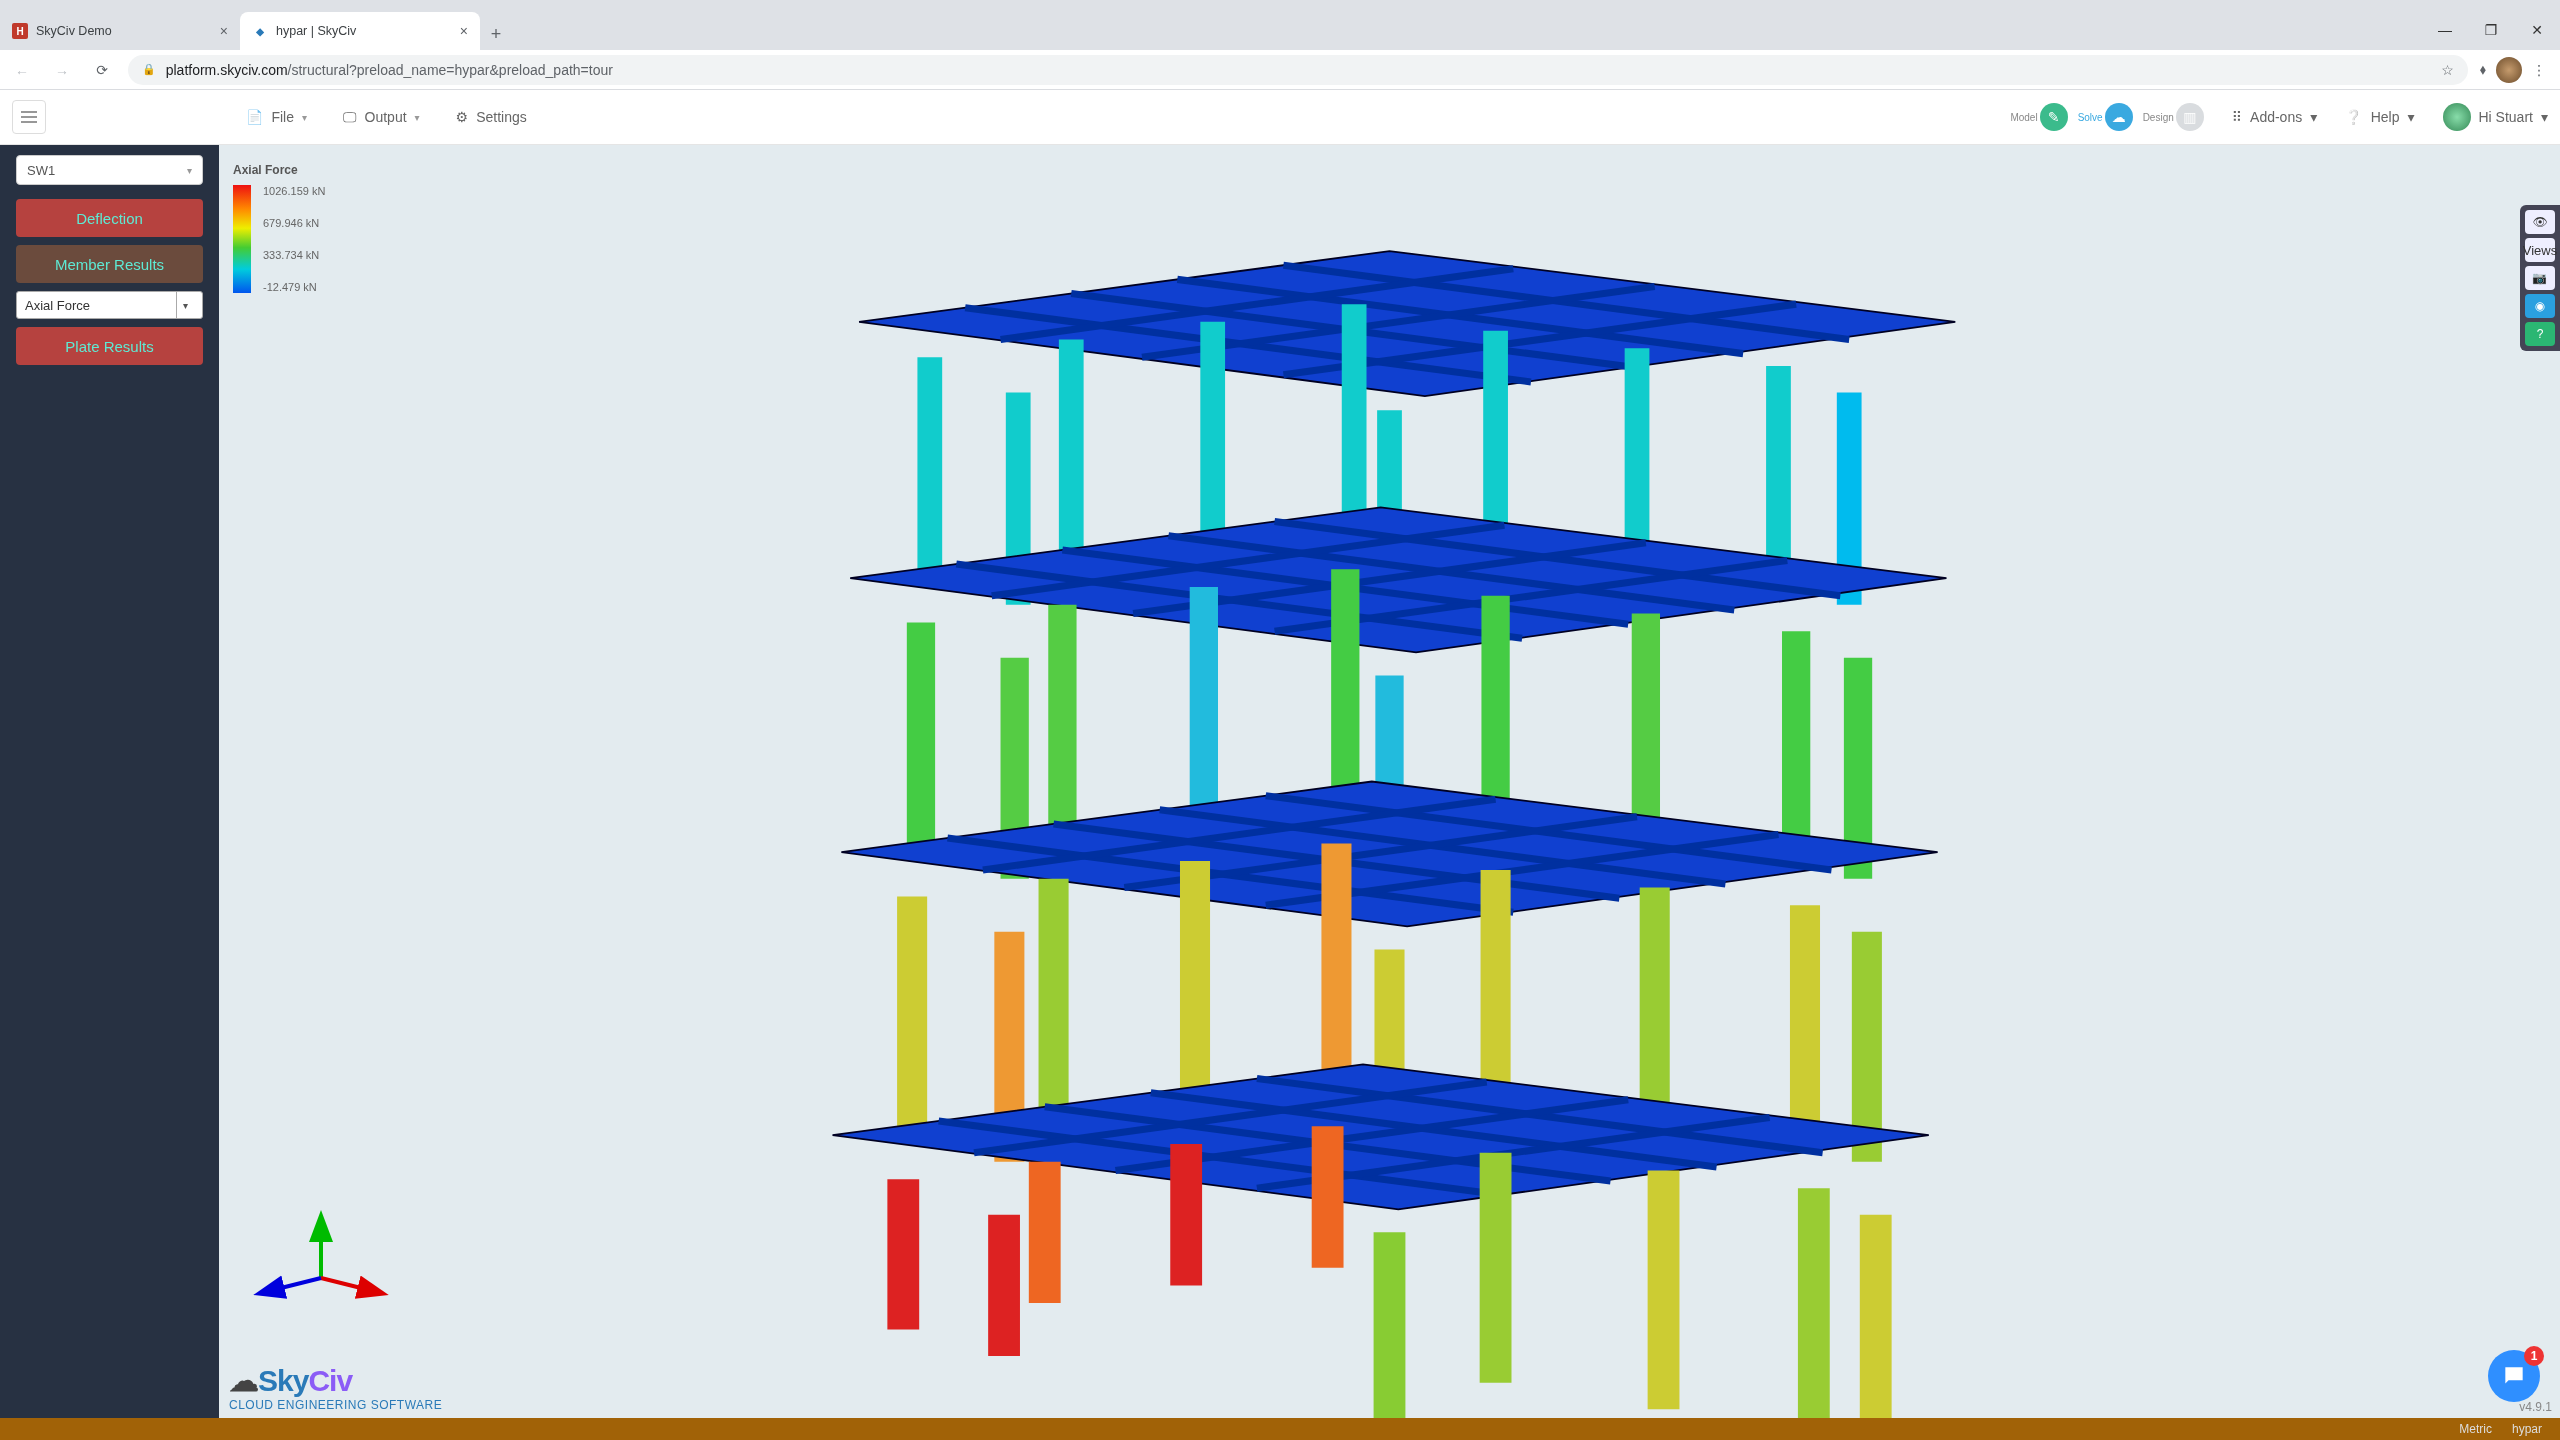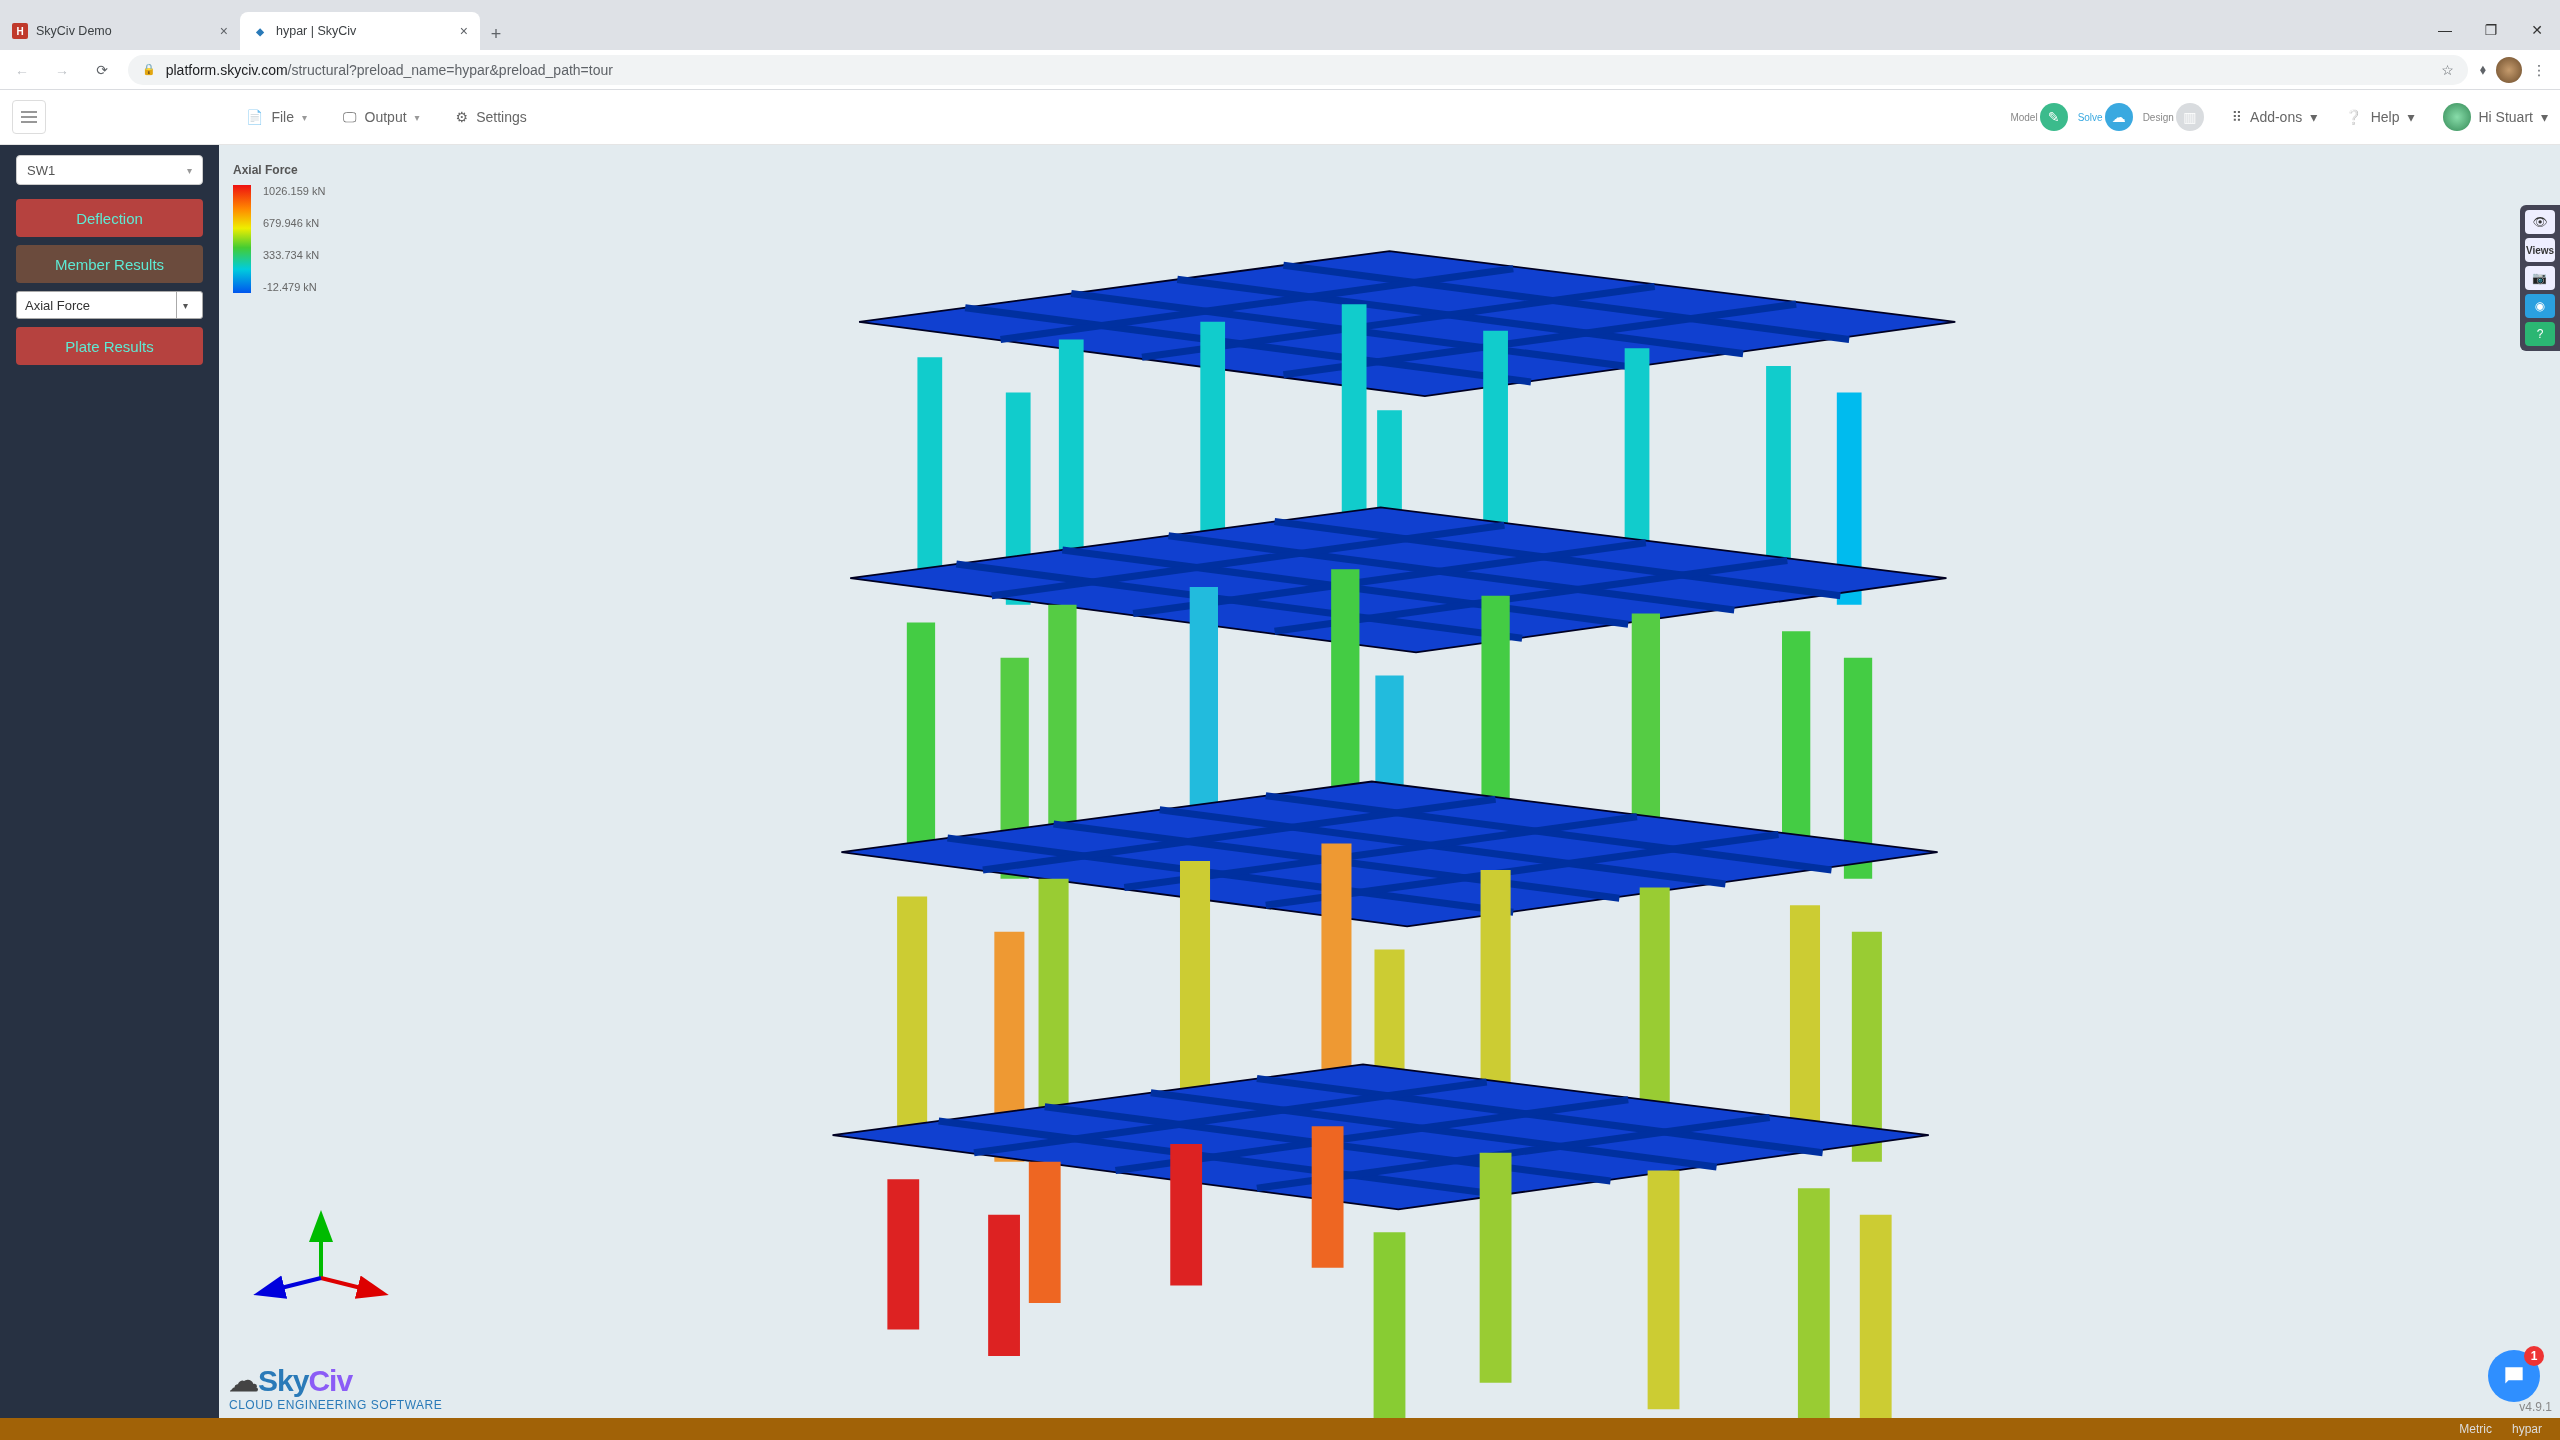--- a/index.html
+++ b/index.html
@@ -59,21 +59,21 @@
   .skylogo{position:absolute;left:10px;bottom:6px;display:flex;flex-direction:column;color:#2a7ab8}
   .skylogo .t1{font-size:30px;font-weight:800;letter-spacing:-1px}
   .skylogo .t1 .cloud{color:#444}
   .skylogo .t2{font-size:12px;font-weight:400;color:#2a7ab8;letter-spacing:0.5px;text-align:center}
   .version{position:absolute;right:8px;bottom:4px;font-size:12px;color:#888}
   
   .floattools{position:absolute;right:0;top:60px;display:flex;flex-direction:column;gap:4px;background:#445;border-radius:6px 0 0 6px;padding:5px}
   .floattools .fb{width:30px;height:24px;border-radius:4px;display:flex;align-items:center;justify-content:center;color:#333;font-size:12px;background:#eef}
   .floattools .fb.blue{background:#2aa0e0;color:#fff}
   .floattools .fb.green{background:#2bb673;color:#fff}
-  .floattools .fb.views{font-size:10px;font-weight:700}
+  .floattools .fb.views{font-size:13px;font-weight:400}
   
   .chat{position:absolute;right:20px;bottom:16px;width:52px;height:52px;border-radius:50%;background:#2f8fff;display:flex;align-items:center;justify-content:center;color:#fff}
   .chat .badge{position:absolute;top:-4px;right:-4px;width:20px;height:20px;border-radius:50%;background:#e33;color:#fff;font-size:12px;display:flex;align-items:center;justify-content:center;font-weight:600}
   
   .footer{position:absolute;bottom:0;left:0;right:0;height:22px;background:#a16207;color:#ddd;font-size:12px;display:flex;align-items:center;justify-content:flex-end;gap:20px;padding:0 18px}
   svg{display:block}
   .negmargin{margin-top:-6px}
 </style>
 </head>
 <body>

